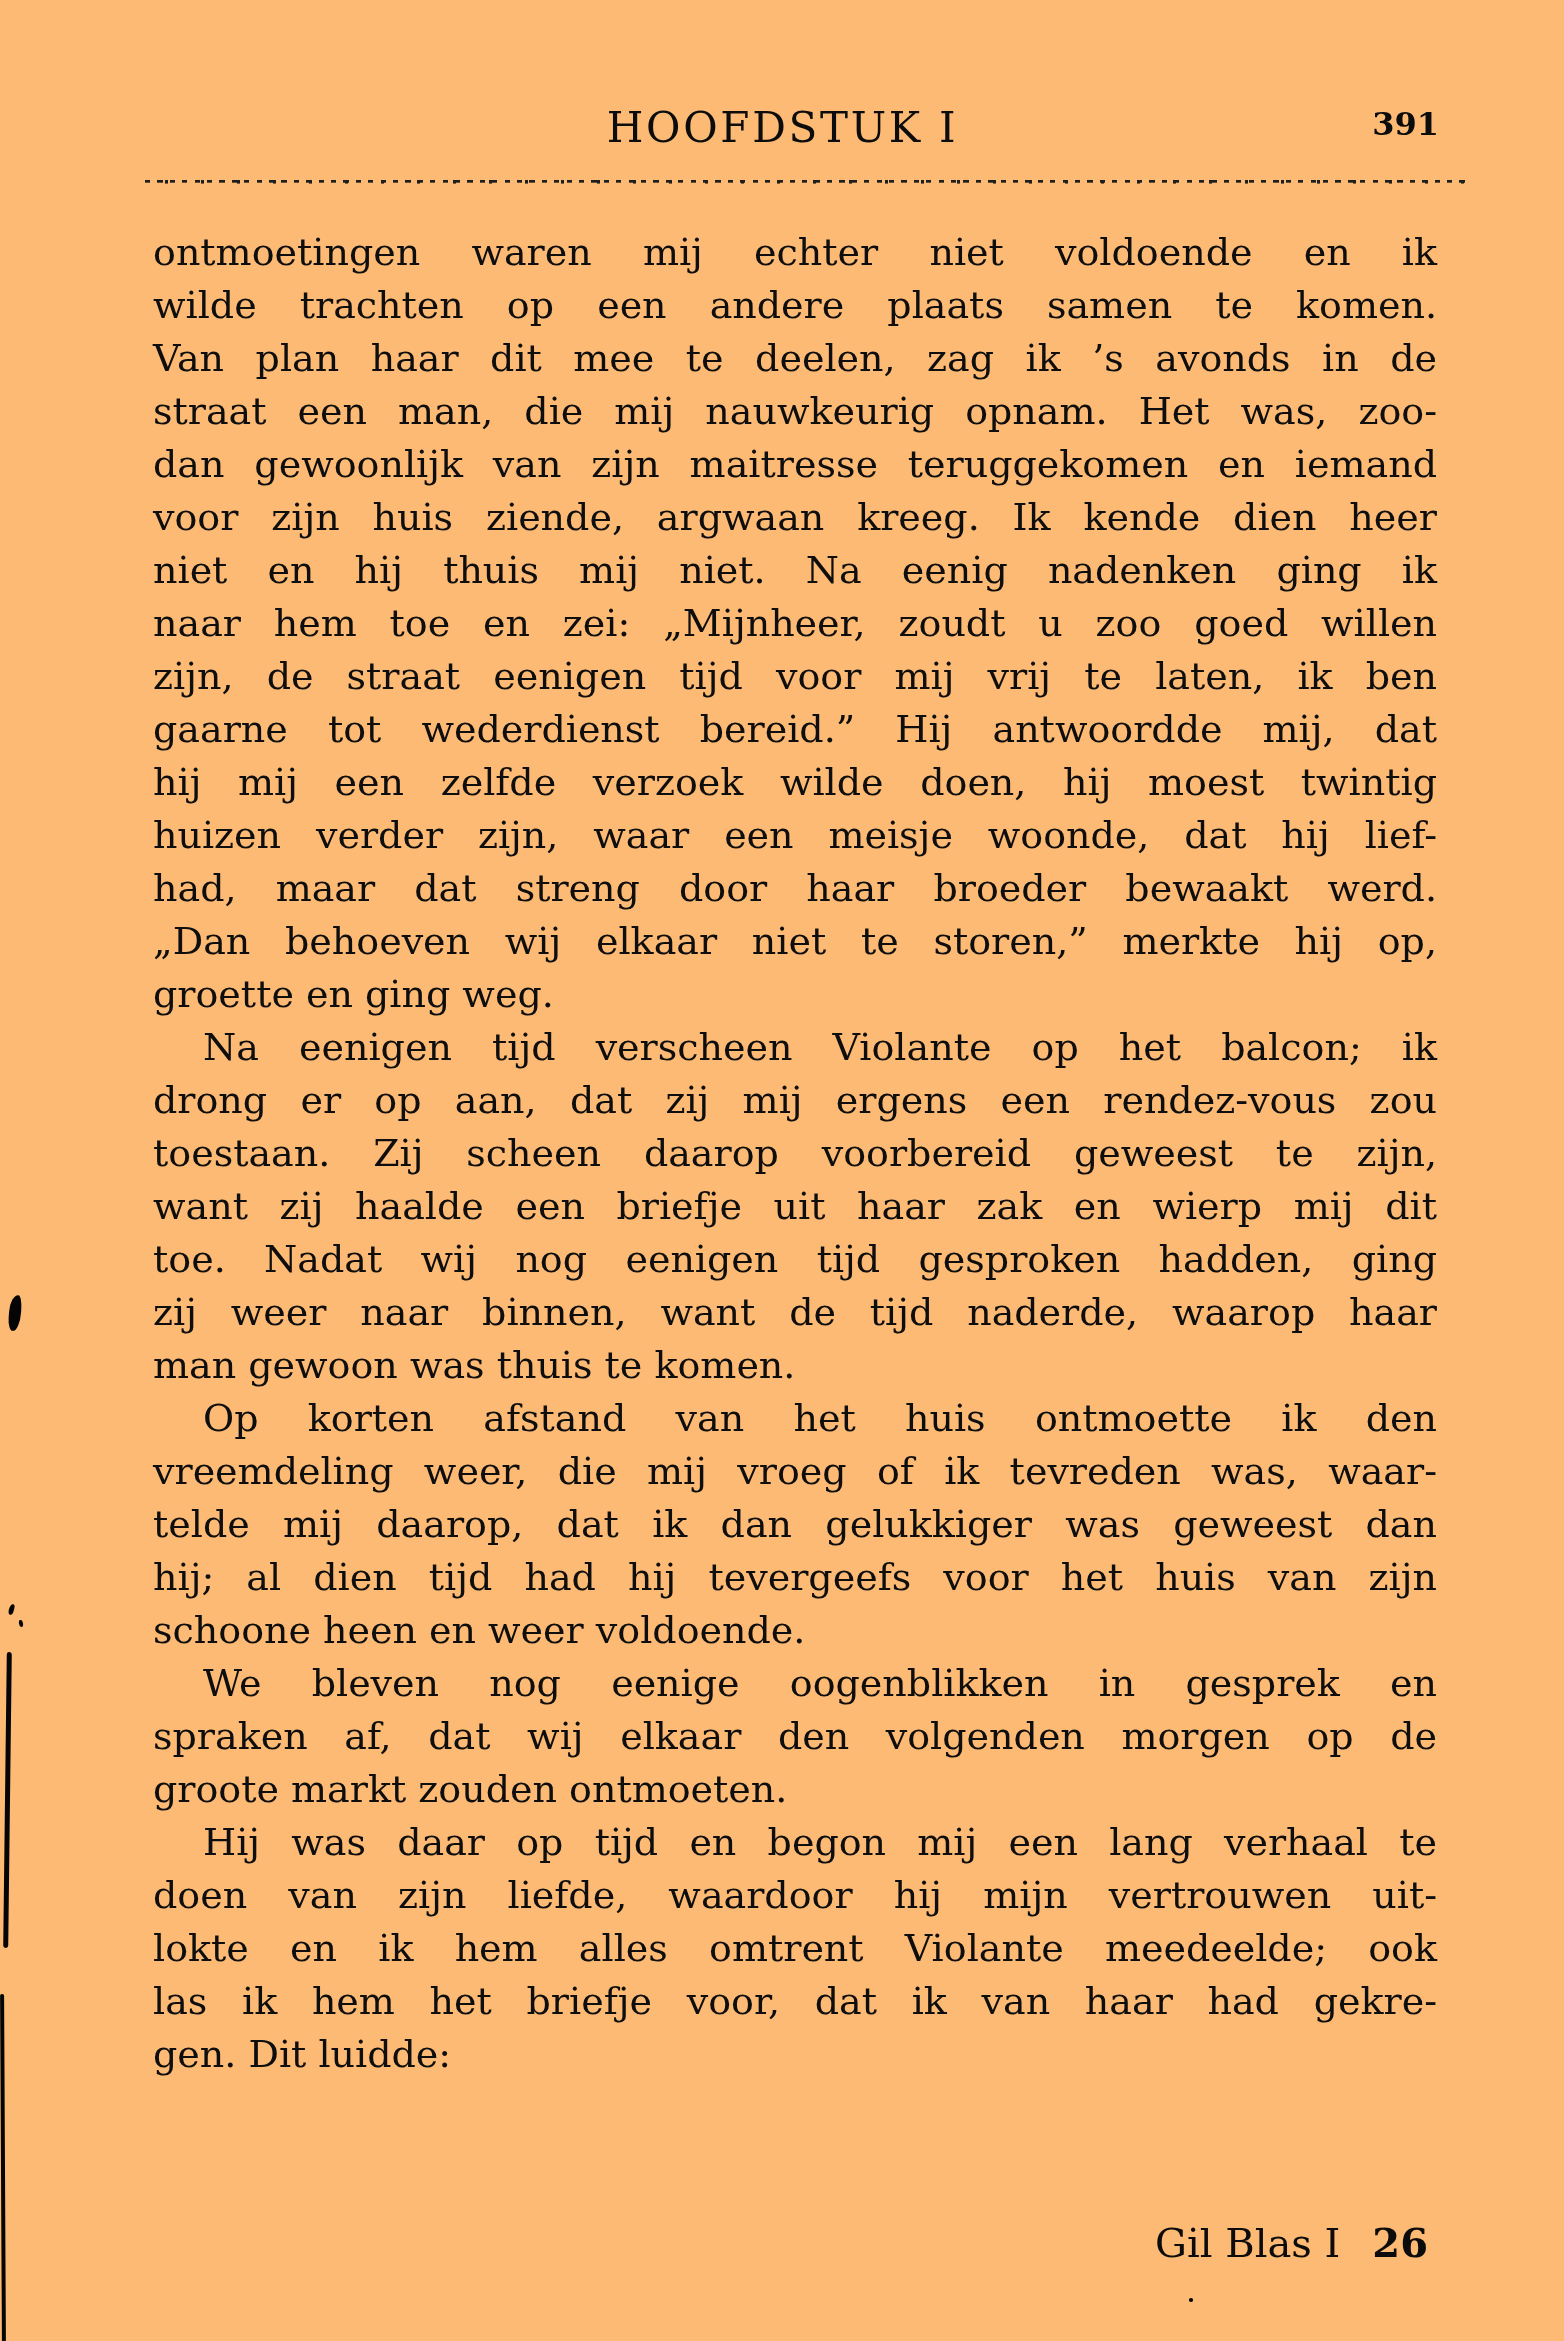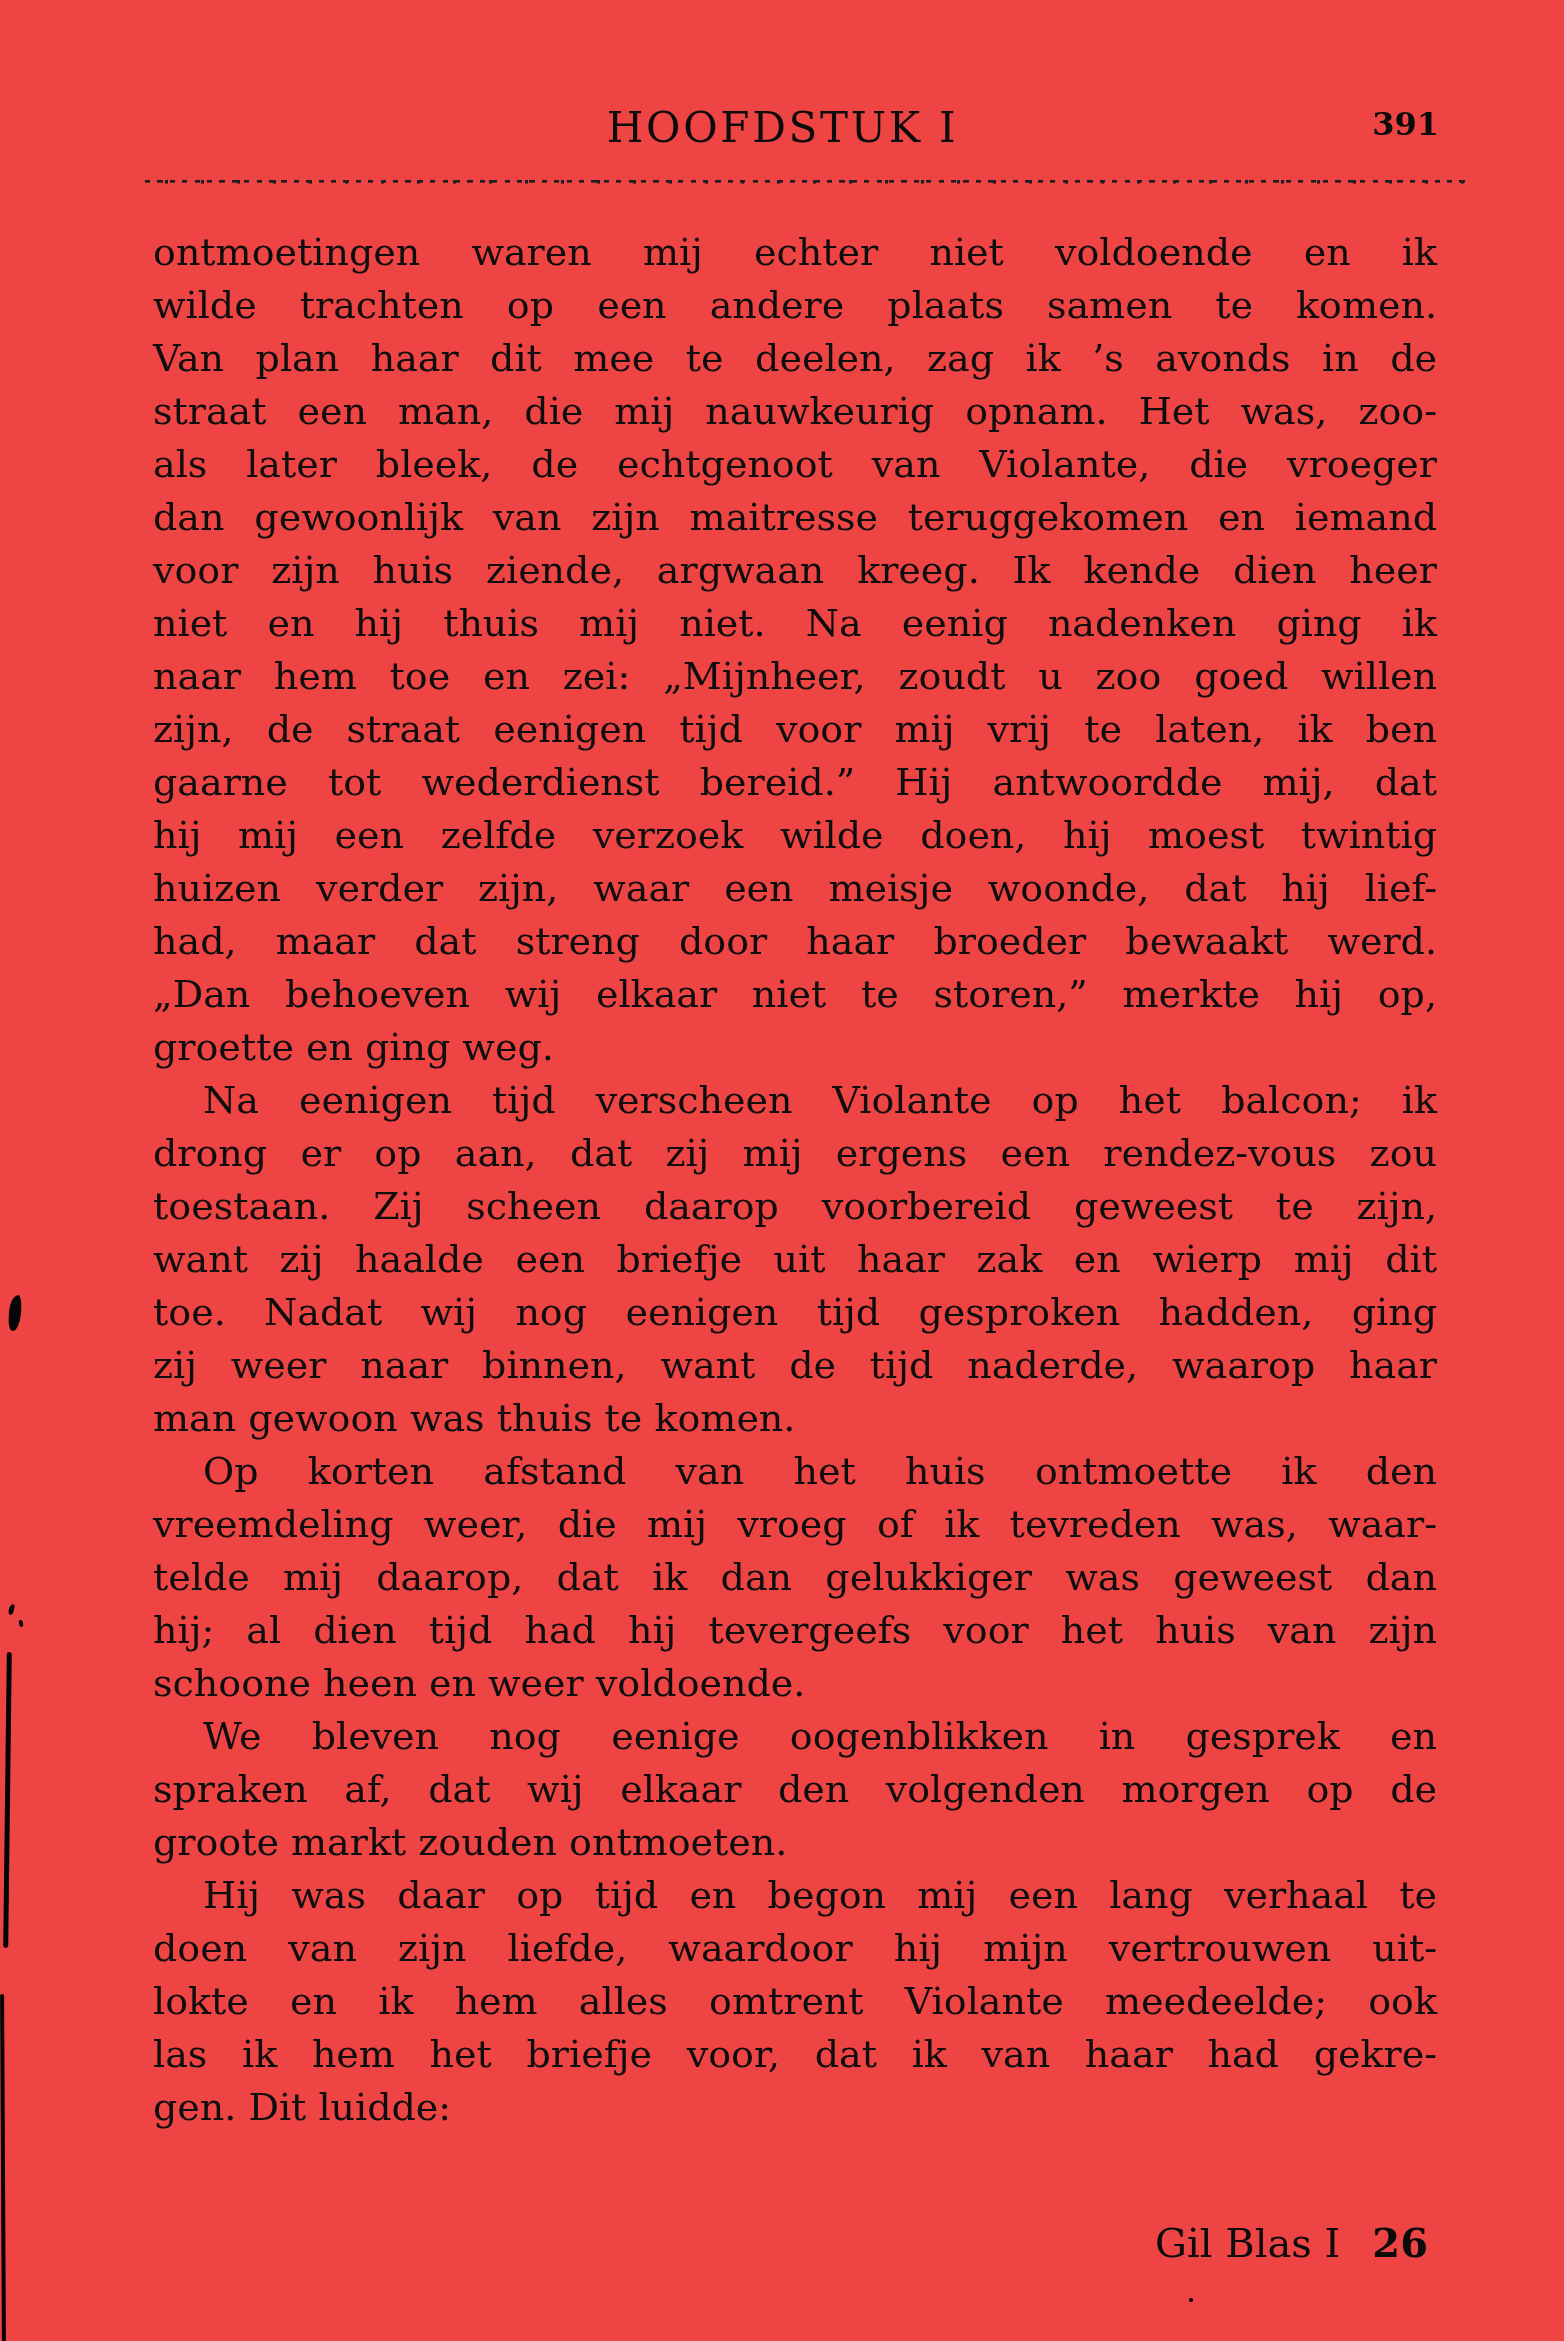--- a/index.html
+++ b/index.html
@@ -1,20 +1,20 @@
 <!DOCTYPE html>
 <html style="font-size:14px"><head>
 <meta charset="utf-8">
 <style>
   html, body { margin: 0; padding: 0; }
   .page {
     position: relative;
     width: 1565px;
     height: 2342px;
-    background: #ef4444;
+    background: #fdba74;
     color: #101010;
     font-family: "DejaVu Serif", "Liberation Serif", serif;
     overflow: hidden;
   }
   .header-title {
     position: absolute;
     top: 103px; left: 0;
     width: 100%;
     text-align: center;
     font-size: 42px;
@@ -106,21 +106,20 @@
 
   <div class="page-number">391</div>
 
   <div class="dotted-rule"></div>
 
   <div class="body-text">
       <div class="line">ontmoetingen waren mij echter niet voldoende en ik</div>
       <div class="line">wilde trachten op een andere plaats samen te komen.</div>
       <div class="line">Van plan haar dit mee te deelen, zag ik ’s avonds in de</div>
       <div class="line">straat een man, die mij nauwkeurig opnam. Het was, zoo-</div>
-      <div class="line">als later bleek, de echtgenoot van Violante, die vroeger</div>
       <div class="line">dan gewoonlijk van zijn maitresse teruggekomen en iemand</div>
       <div class="line">voor zijn huis ziende, argwaan kreeg. Ik kende dien heer</div>
       <div class="line">niet en hij thuis mij niet. Na eenig nadenken ging ik</div>
       <div class="line">naar hem toe en zei: „Mijnheer, zoudt u zoo goed willen</div>
       <div class="line">zijn, de straat eenigen tijd voor mij vrij te laten, ik ben</div>
       <div class="line">gaarne tot wederdienst bereid.” Hij antwoordde mij, dat</div>
       <div class="line">hij mij een zelfde verzoek wilde doen, hij moest twintig</div>
       <div class="line">huizen verder zijn, waar een meisje woonde, dat hij lief-</div>
       <div class="line">had, maar dat streng door haar broeder bewaakt werd.</div>
       <div class="line">„Dan behoeven wij elkaar niet te storen,” merkte hij op,</div>

